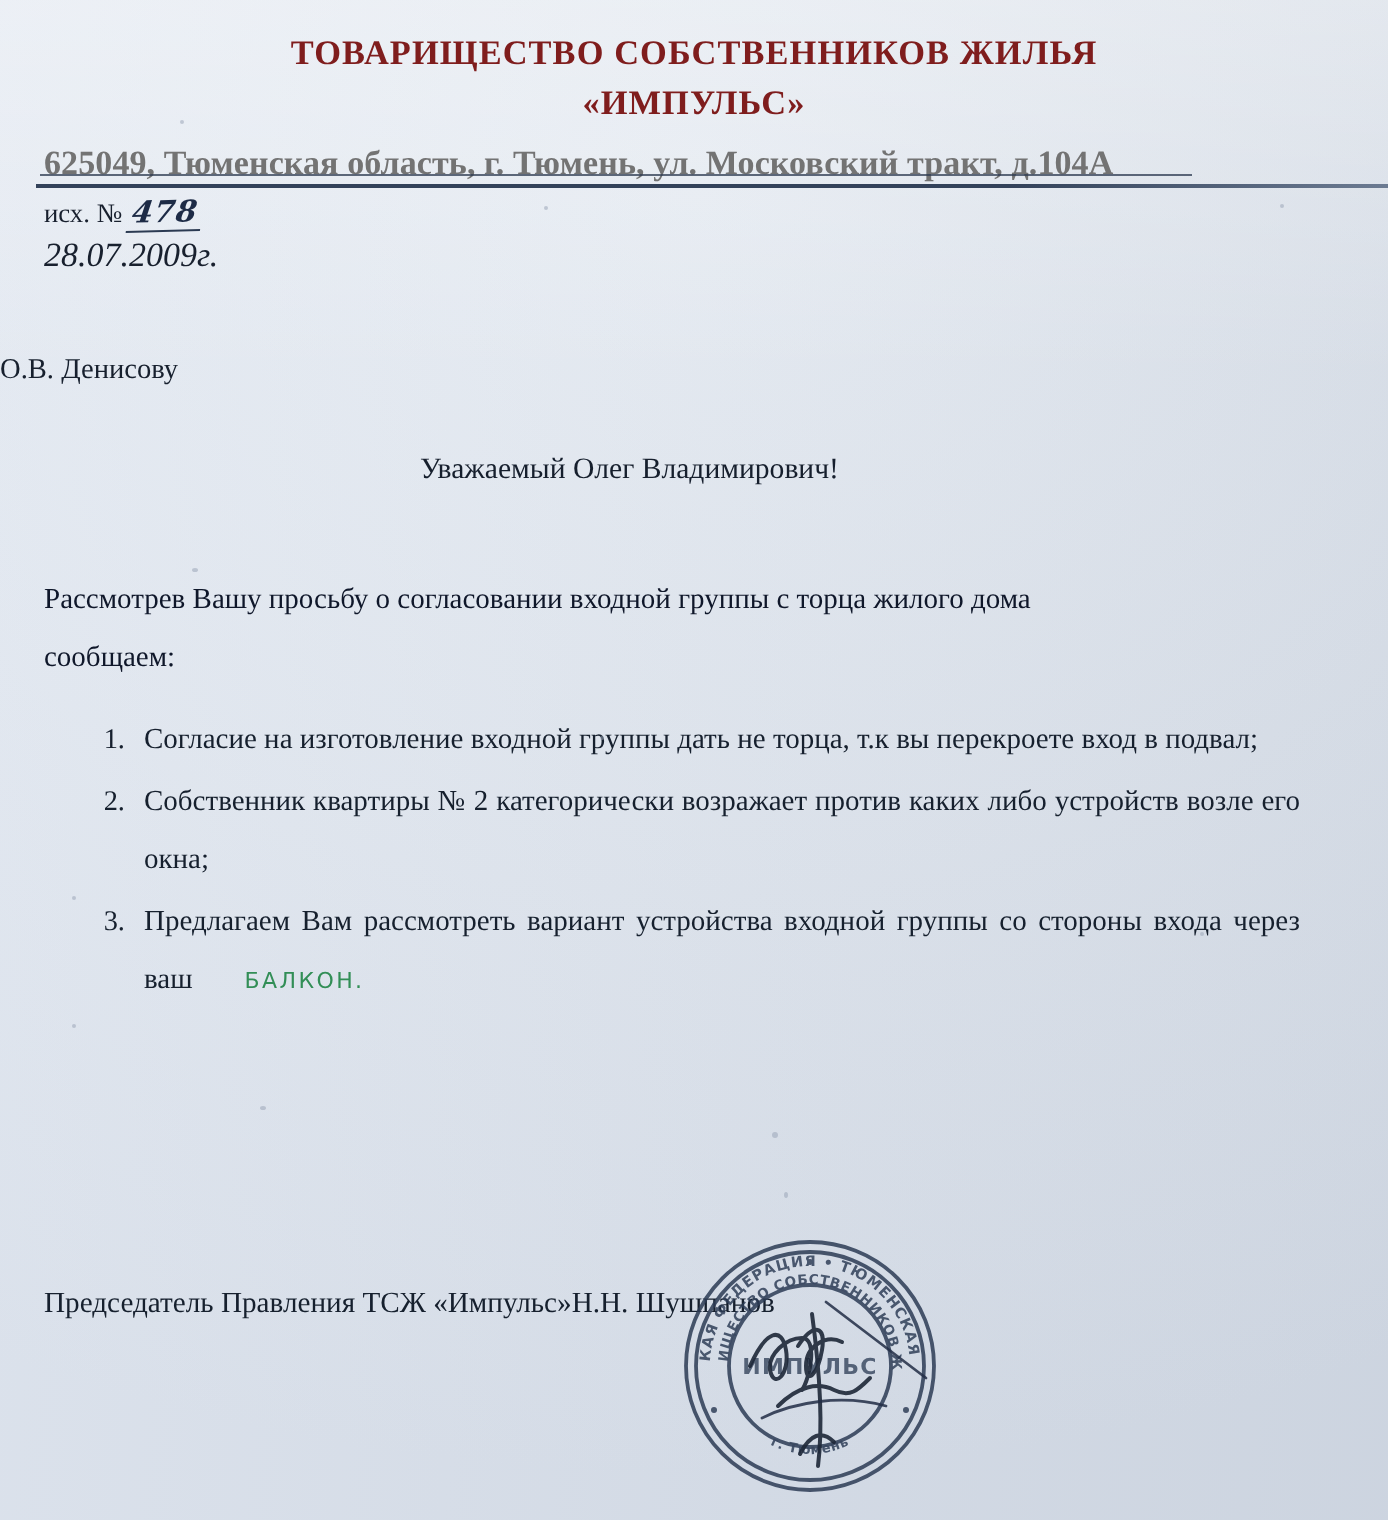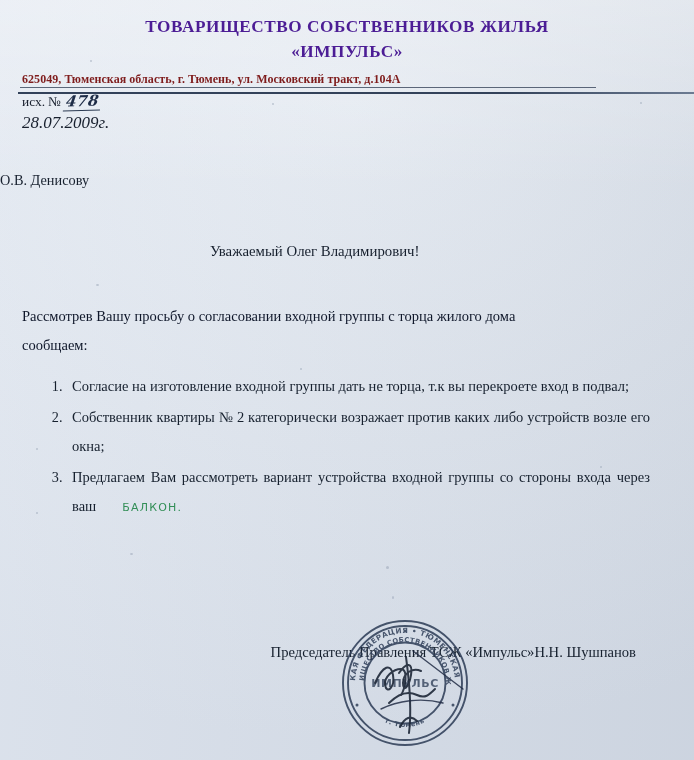--- a/index.html
+++ b/index.html
@@ -41,33 +41,33 @@
 
   
   .org-title {
     text-align: center;
     font-weight: 700;
     font-size: 17.2px;
     letter-spacing: .55px;
     line-height: 1.25;
     margin: 16px 0 0 0;
     padding: 0 40px;
-    color: #4c1d95;
+    color: #7f1d1d;
   }
   .org-title .line2 {
     display: block;
     margin-top: 3px;
   }
 
   .org-address {
-    font-size: 12px;
+    font-size: 17px;
     font-weight: 700;
     letter-spacing: .05px;
     margin: 10px 0 0 22px;
-    color: #7f1d1d;
+    color: #737373;
   }
 
   .rule-thin {
     position: absolute;
     left: 20px;
     top: 71px;
     width: 576px;
     height: 1px;
     background: #2c3a50;
     opacity: .75;
@@ -121,21 +121,21 @@
     padding-right: 12px;
     font-size: 14.3px;
     line-height: 1.55;
     color: #17202e;
   }
   .addressee .name { display: block; padding-right: 62px; }
   .addressee .addr { display: block; }
 
   
   .salutation {
-    margin-top: 52px;
+    margin-top: 31px;
     padding-left: 210px;
     font-size: 14.8px;
     color: #161f2d;
   }
 
   
   .intro {
     margin: 42px 22px 0 22px;
     font-size: 14.5px;
     line-height: 2.0;
@@ -168,21 +168,21 @@
     margin-left: 26px;
   }
 
   
   .signature-row {
     position: absolute;
     left: 22px;
     right: 14px;
     top: 628px;
     display: flex;
-    justify-content: flex-end;
+    justify-content: flex-start;
     align-items: baseline;
     font-size: 14.6px;
     color: #16202e;
     z-index: 4;
   }
   .signature-name { padding-right: 44px; }
 
   
   .stamp {
     position: absolute;

